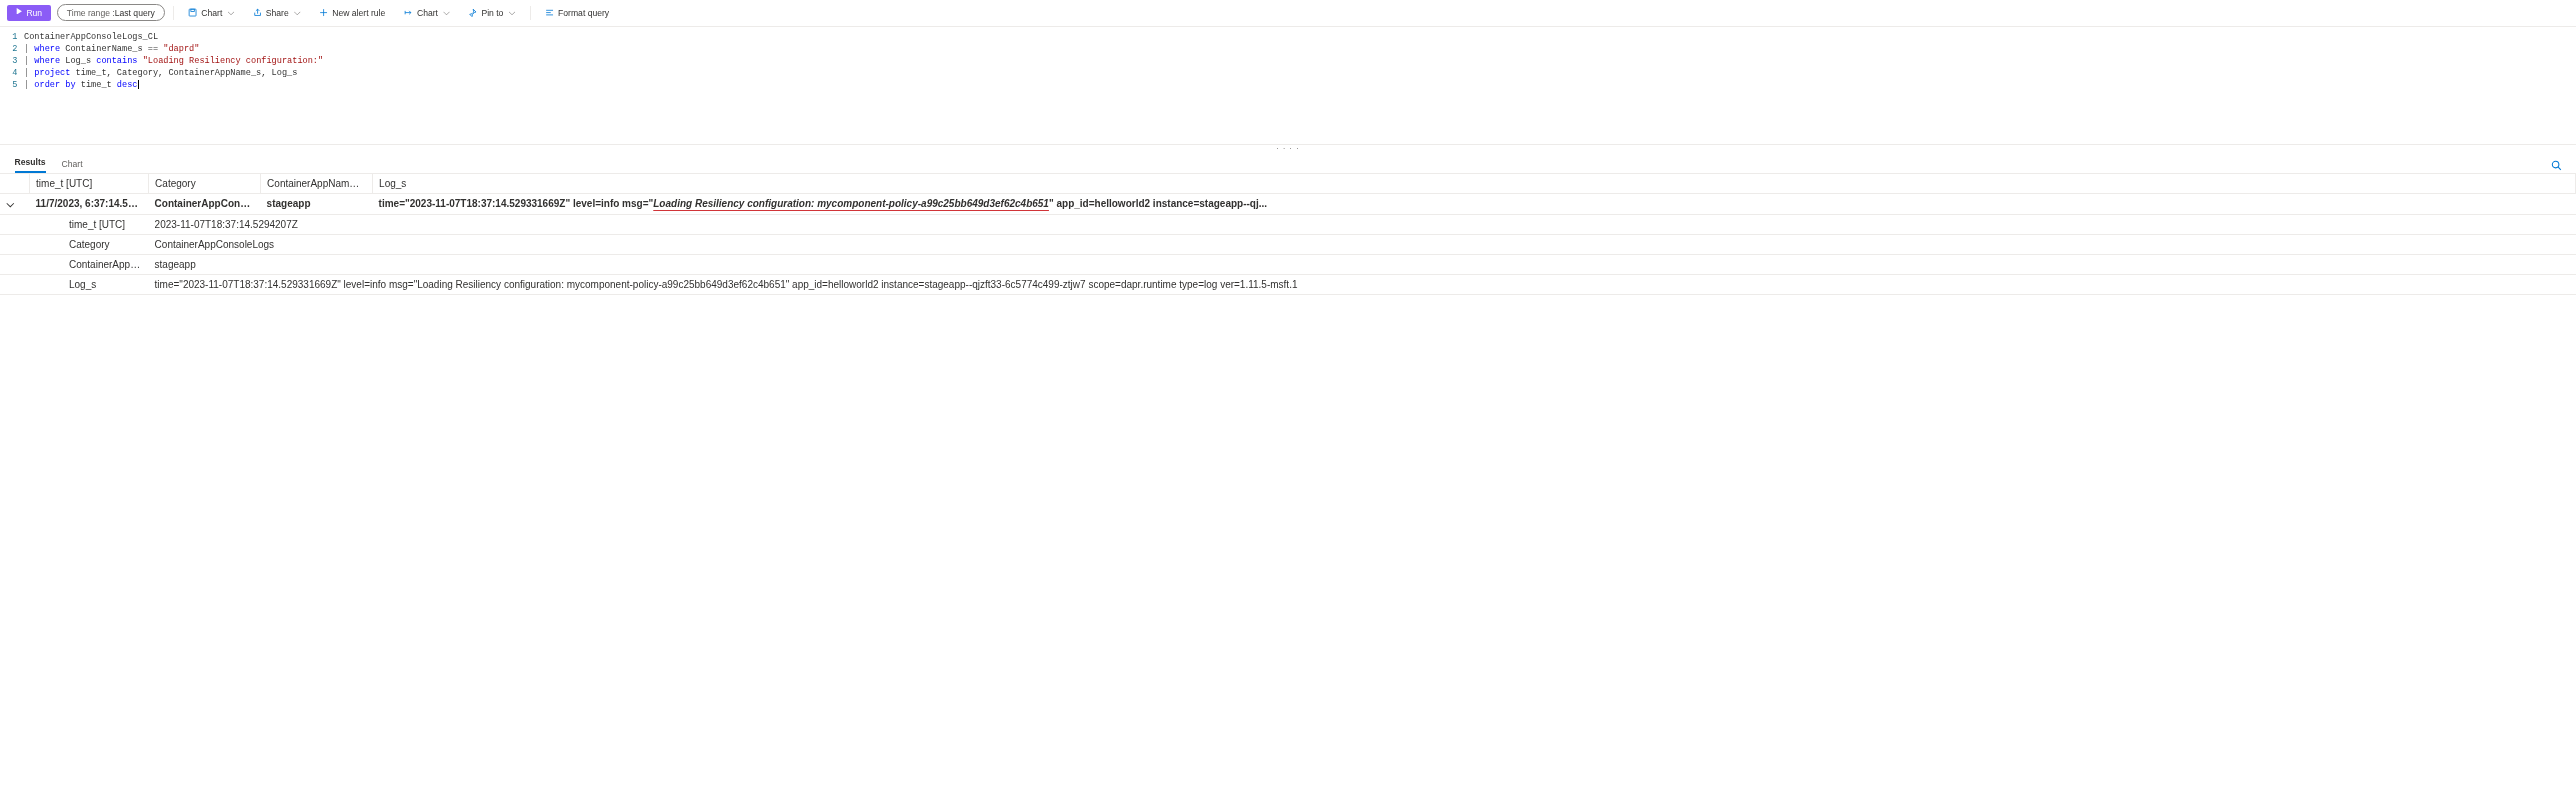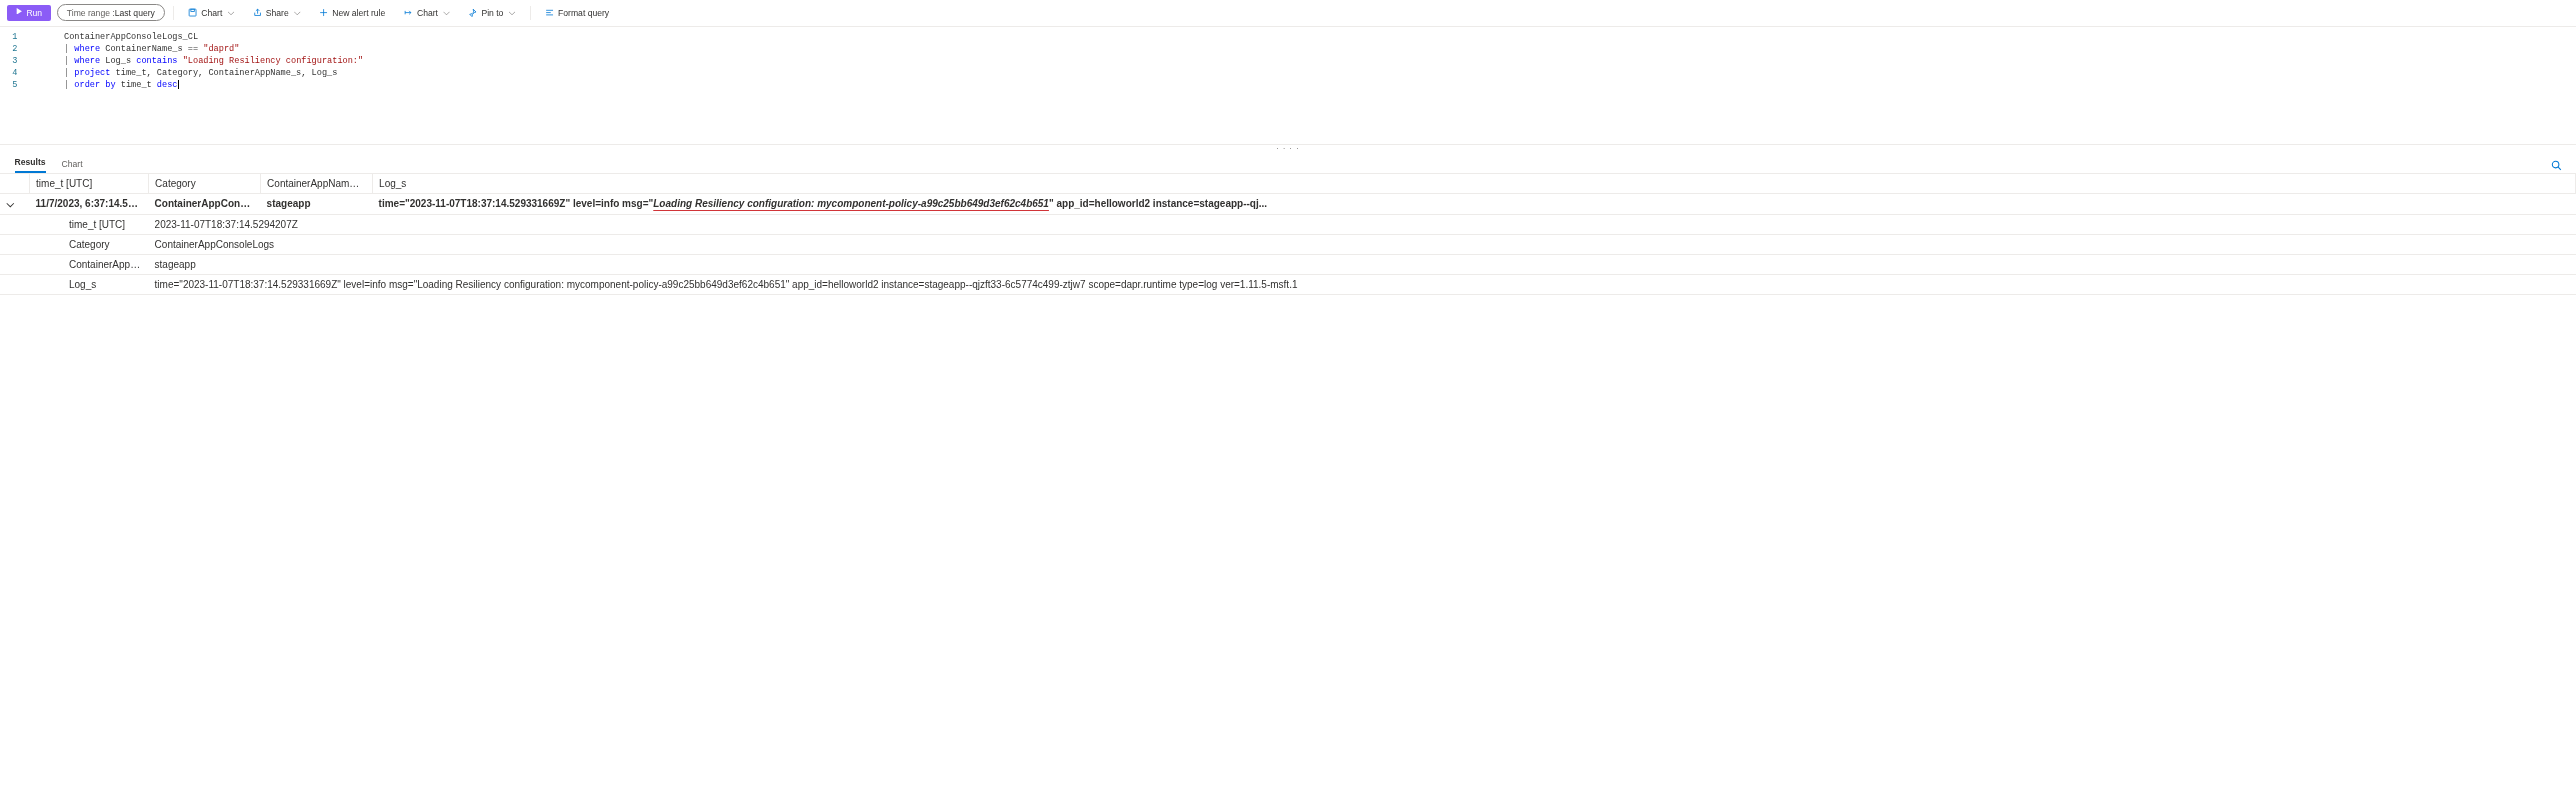--- a/index.html
+++ b/index.html
@@ -24,21 +24,21 @@
     background: transparent; border: none; padding: 3.3px 6.6px;
     cursor: pointer; font-size: 8.6px; color: #323130;
   }
   .tb-btn svg { width: 9.2px; height: 9.2px; stroke: #0078d4; fill: none; stroke-width: 1.4; }
   .chevron { color: #605e5c; margin-left: 1.3px; }
   .divider { width: 0.7px; height: 14.5px; background: #edebe9; margin: 0 2.6px; }
 
   
   .editor { display: flex; font-family: Consolas, "Courier New", monospace; font-size: 8.6px; padding: 4px 0 0 0; }
   .gutter { width: 24px; text-align: right; color: #237893; padding-right: 6.6px; user-select: none; line-height: 12px; }
-  .code { flex: 1; line-height: 12px; white-space: pre; margin-left: 40px; }
+  .code { flex: 1; line-height: 12px; white-space: pre; }
   .tk-id    { color: #333; }
   .tk-kw    { color: #0000ff; }
   .tk-str   { color: #a31515; }
   .tk-pipe  { color: #6a6a6a; }
   .cursor { border-right: 0.7px solid #000; display:inline-block; height:9.2px; vertical-align:middle;}
 
   .splitter { position: relative; height: 5.3px; border-top: 0.7px solid #edebe9; margin-top: 53px; text-align:center; color:#605e5c; letter-spacing:1.3px; font-size:6.6px;}
 
   
   .tabs { display: flex; align-items: flex-end; gap: 16px; padding: 4px 14.5px 0 14.5px; border-bottom: 0.7px solid #edebe9; position: relative; }

